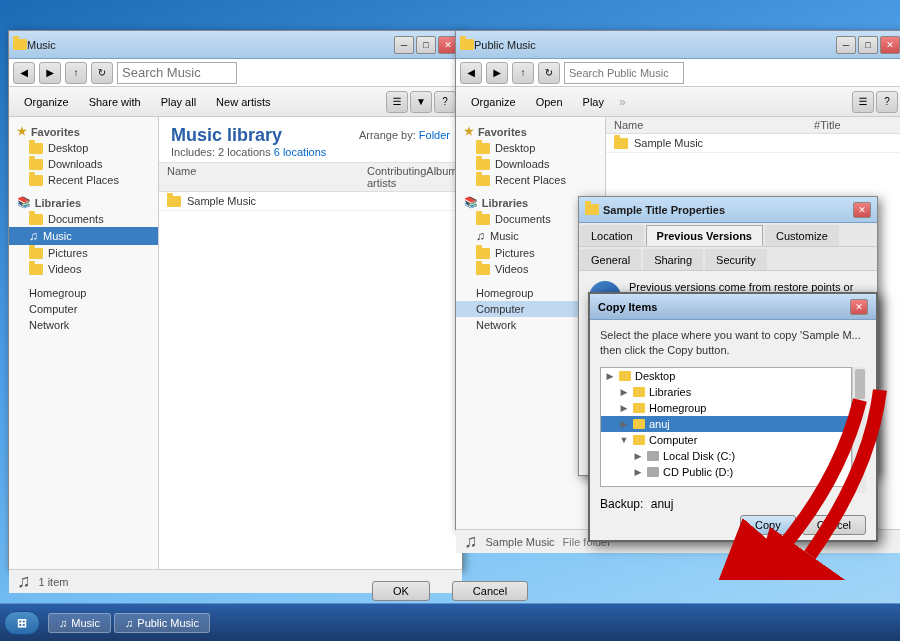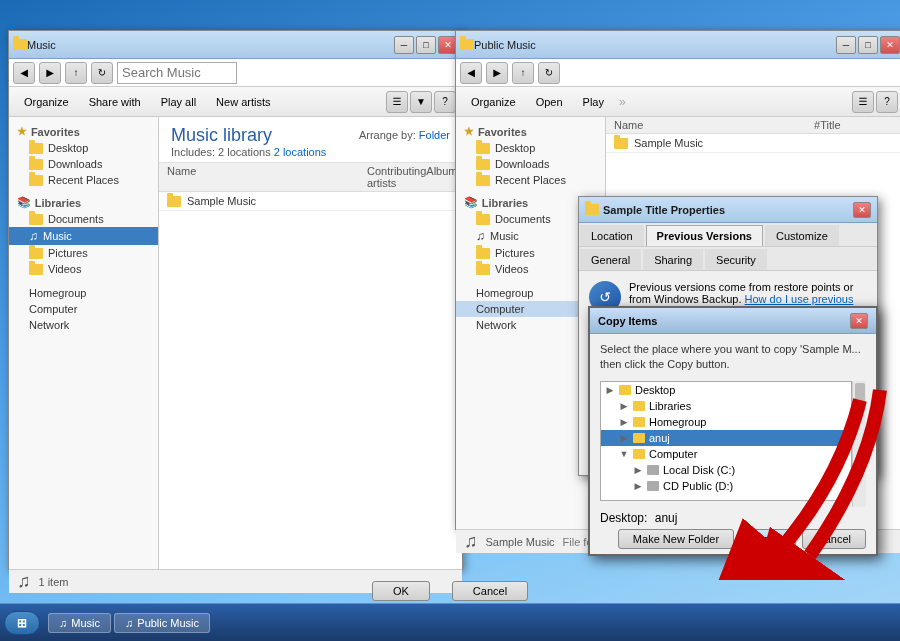--- a/index.html
+++ b/index.html
@@ -116,21 +116,21 @@
     
     .content-pane {
       flex: 1;
       background: white;
       overflow: auto;
     }
     .content-header {
       padding: 8px 12px 4px;
       border-bottom: 1px solid #e0e0e0;
     }
-    .library-title { font-size: 18px; color: #2a5fa8; font-weight: normal; }
+    .library-title { font-size: 18px; color: #2a5fa8; font-weight: bold; }
     .library-subtitle { font-size: 11px; color: #555; }
     .library-subtitle a { color: #0066cc; text-decoration: none; }
 
     .file-list-header {
       display: grid; grid-template-columns: 200px 1fr 80px;
       background: #f0f0f0; border-bottom: 1px solid #ddd;
       padding: 2px 8px; font-size: 11px; color: #555;
     }
     .file-row {
       display: flex; align-items: center; padding: 3px 8px;
@@ -191,21 +191,21 @@
       font-size: 11px;
     }
     .prev-versions-info {
       display: flex; gap: 8px; align-items: flex-start;
       margin-bottom: 8px;
     }
 
     
     #copy-dialog {
       position: absolute;
-      left: 588px; top: 306px;
+      left: 588px; top: 292px;
       width: 290px; height: 250px;
       background: #f0f0f0;
       border: 2px solid #666;
       box-shadow: 4px 4px 12px rgba(0,0,0,0.6);
       z-index: 20;
     }
     .copy-titlebar {
       background: linear-gradient(to bottom, #c8dff7, #9ab8d8);
       height: 26px; display: flex; align-items: center;
       padding: 0 8px; border-bottom: 1px solid #7a9fc8;
@@ -362,21 +362,21 @@
       </div>
     </div>
 
     <div class="content-pane">
       <div class="content-header">
         <div style="display:flex;justify-content:space-between;align-items:flex-start;">
           <div>
             <div class="library-title">Music library</div>
             <div class="library-subtitle">
               <span>Includes: 2 locations</span>
-              <a href="#"> 2 locations</a>
+              <a href="#"> 6 locations</a>
             </div>
           </div>
           <div style="font-size:11px;color:#555;margin-top:4px;">
             <span>Arrange by:</span>
             <span style="color:#0066cc;">Folder</span>
           </div>
         </div>
       </div>
       <div class="file-list-header">
         <span>Name</span>
@@ -404,20 +404,23 @@
       <div class="win-ctrl-btn">─</div>
       <div class="win-ctrl-btn">□</div>
       <div class="win-ctrl-btn win-ctrl-close">✕</div>
     </div>
   </div>
   <div class="address-bar">
     <div class="nav-btn">◀</div>
     <div class="nav-btn">▶</div>
     <div class="nav-btn">↑</div>
     <div class="nav-btn">↻</div>
+    <div class="search-box">
+      <input type="text" style="border: none; outline: none; width: 100%; font-size: 11px;" placeholder="Search Public Music">
+    </div>
   </div>
   <div class="toolbar">
     <button class="toolbar-btn">Organize</button>
     <button class="toolbar-btn">Open</button>
     <button class="toolbar-btn">Play</button>
     <span style="color:#aaa;margin-left:4px;">»</span>
     <div class="view-icon" style="display:flex;gap:2px;margin-left:auto;">
       <div class="nav-btn">☰</div>
       <div class="nav-btn">?</div>
     </div>
@@ -565,25 +568,24 @@
           <span class="tree-expand">▶</span>
           <span class="small-folder" style="background:#aaa;"></span>
           <span>CD Public (D:)</span>
         </div>
       </div>
       <div style="width:14px;background:#e8e8e8;border-left:1px solid #ccc;display:flex;flex-direction:column;align-items:center;">
         <div style="background:#bbb;width:10px;height:30px;margin-top:2px;border-radius:2px;"></div>
       </div>
     </div>
     <div style="margin:4px 0;">
-      <span>Desktop:</span>
+      <span>Backup:</span>
       <span style="margin-left:4px;">anuj</span>
     </div>
     <div class="copy-buttons">
-      <button class="copy-btn">Make New Folder</button>
       <button class="copy-btn primary">Copy</button>
       <button class="copy-btn">Cancel</button>
     </div>
   </div>
 </div>
 
 <svg class="red-arrow" style="left:700px;top:380px;width:200px;height:200px;" viewBox="0 0 200 200">
 
   <defs>
     <marker id="arrowhead" markerWidth="10" markerHeight="7" refX="0" refY="3.5" orient="auto">

